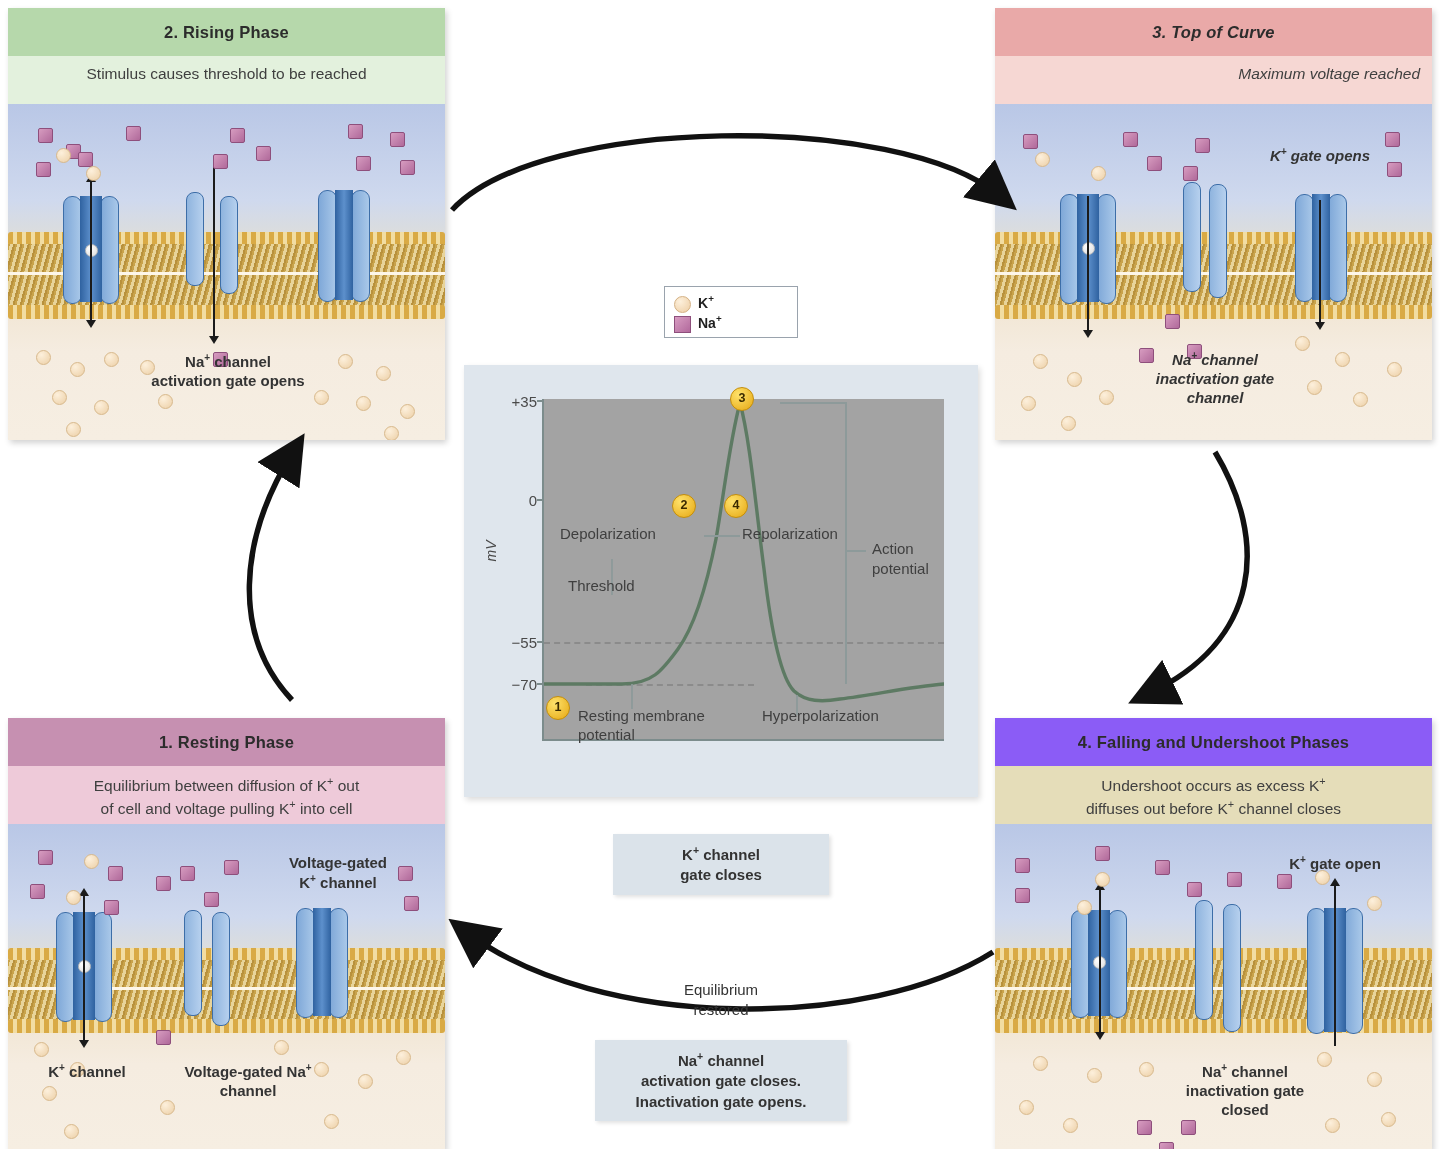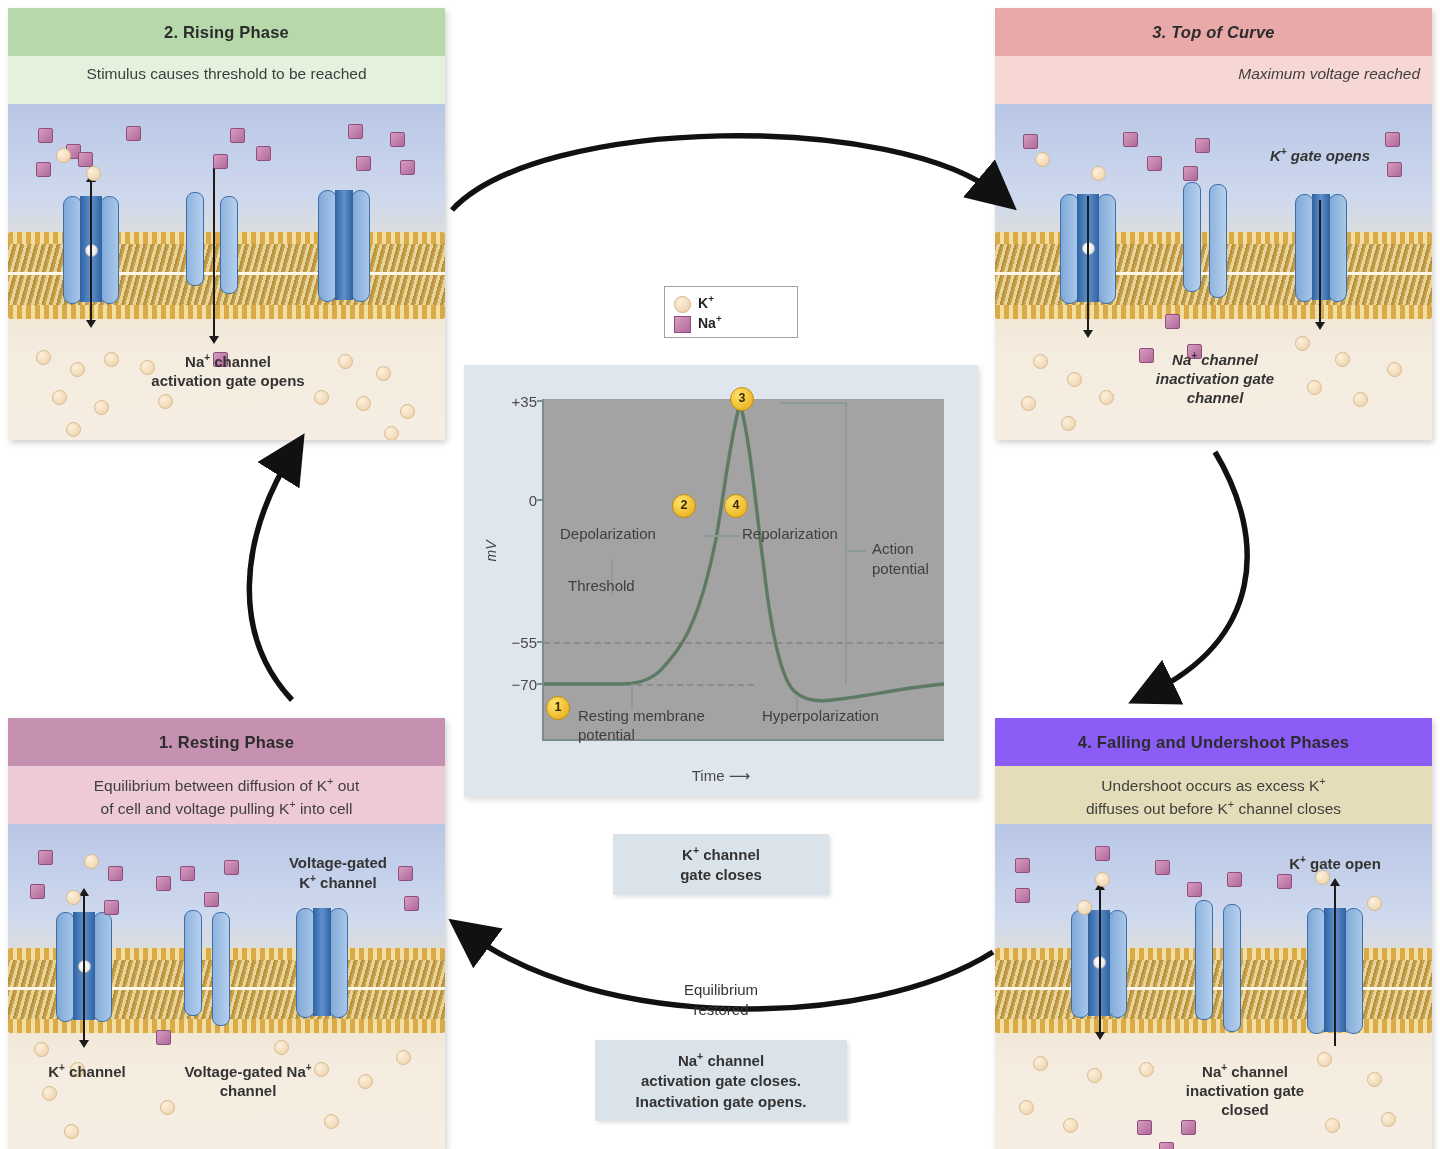--- a/index.html
+++ b/index.html
@@ -442,21 +442,20 @@
     <div class="ganno" style="left:24px;top:178px;">Threshold</div>
     <div class="ganno" style="left:328px;top:140px;width:80px;line-height:1.3;">Action<br>potential</div>
     <div class="ganno" style="left:34px;top:308px;width:170px;line-height:1.25;">Resting membrane<br>potential</div>
     <div class="ganno" style="left:218px;top:308px;">Hyperpolarization</div>
 
     <div class="gnum" style="left:2px;top:297px;">1</div>
     <div class="gnum" style="left:128px;top:95px;">2</div>
     <div class="gnum" style="left:186px;top:-12px;">3</div>
     <div class="gnum" style="left:180px;top:95px;">4</div>
   </div>
-  <div class="xlab"><span>Time</span> ⟶</div>
 </div>
 
 <div class="note" style="left:613px;top:834px;width:216px;">
   <span>K<sup>+</sup> channel</span><br>
   <span>gate closes</span>
 </div>
 
 <div class="plain-note" style="left:621px;top:980px;width:200px;">
   <span>Equilibrium</span><br>
   <span>restored</span>

